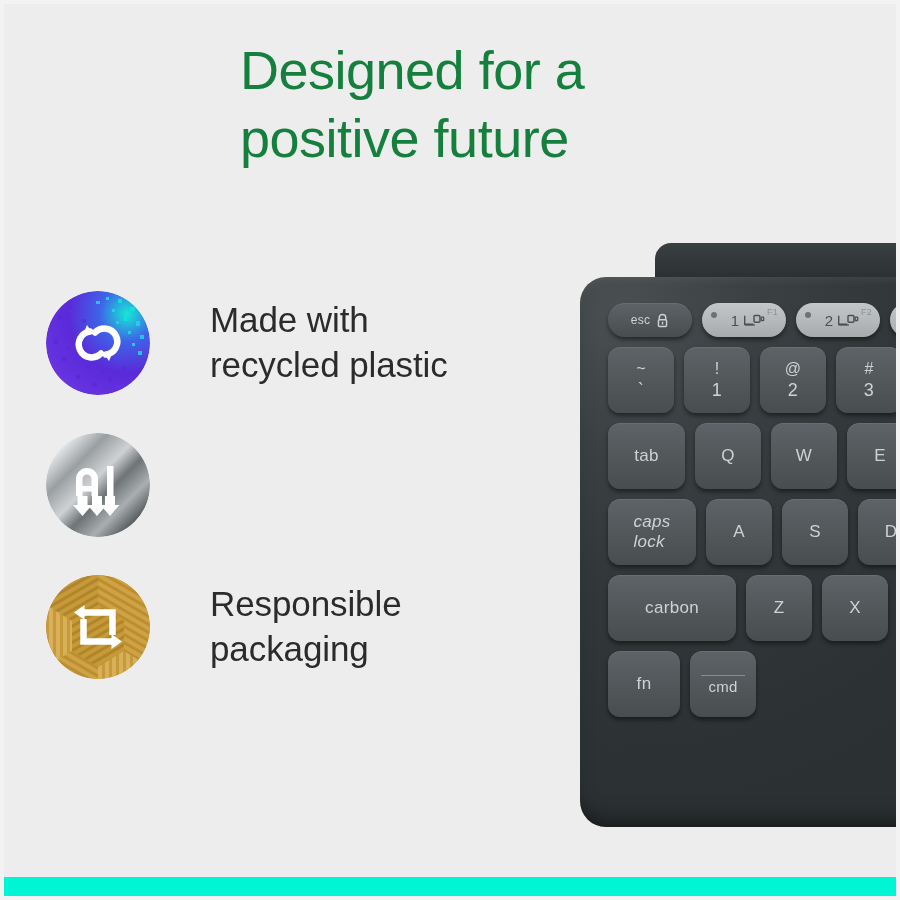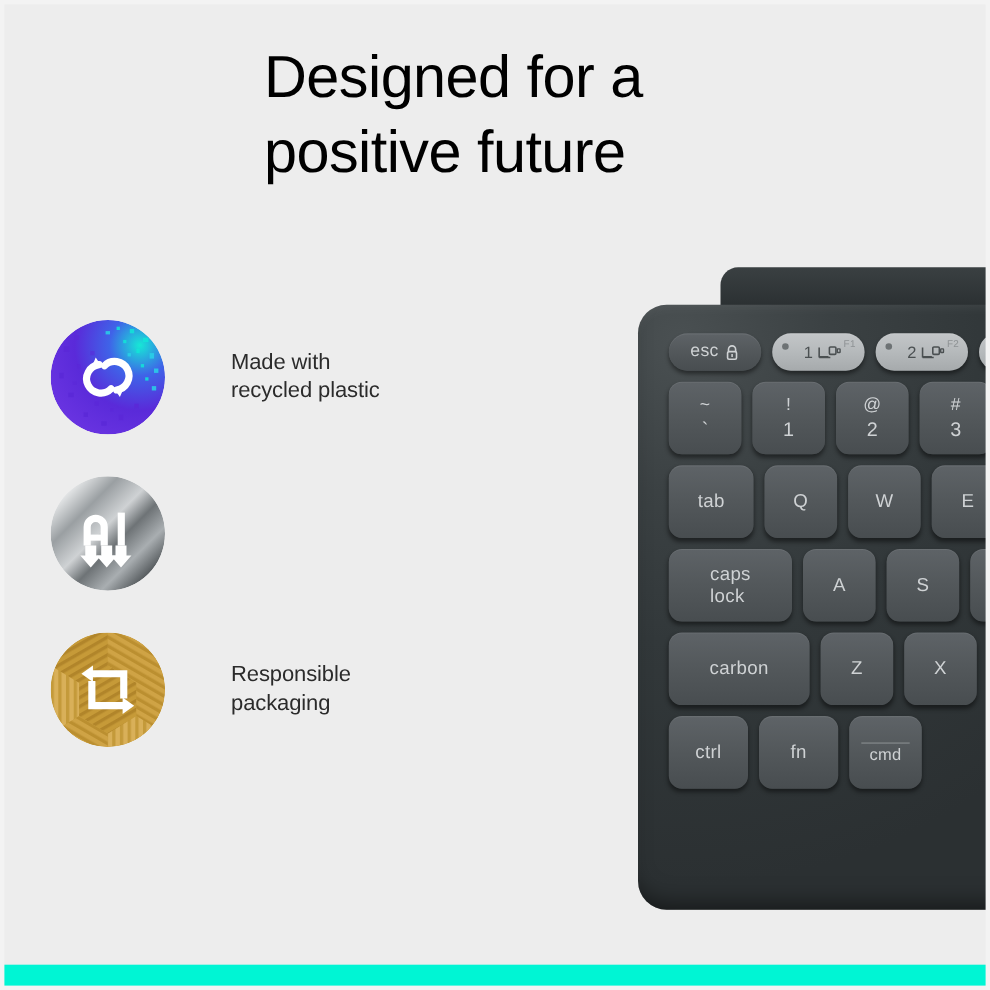--- a/index.html
+++ b/index.html
@@ -33,21 +33,21 @@
   
   .headline {
     position: absolute;
     left: 240px;
     top: 36px;
     width: 560px;
     font-size: 54px;
     line-height: 1.26;
     font-weight: 400;
     letter-spacing: -0.5px;
-    color: #000000;
+    color: #15803d;
     white-space: pre-line;
   }
 
   
   .features {
     position: absolute;
     left: 46px;
     top: 285px;
     width: 470px;
   }
@@ -68,21 +68,21 @@
     flex: 0 0 auto;
   }
   .badge svg {
     position: absolute;
     left: 0; top: 0;
     width: 104px;
     height: 104px;
   }
   .feature-label {
     margin-left: 60px;
-    font-size: 20px;
+    font-size: 35px;
     line-height: 1.28;
     color: #2b2b2b;
     white-space: pre-line;
     letter-spacing: -0.1px;
   }
 
   
   .speckle-dot { fill: #12e6d8; }
   .speckle-dot2 { fill: #2ad2e8; }
   .speckle-dot3 { fill: #5b28d8; }
@@ -139,28 +139,28 @@
     color: #cfd2d4;
     font-size: 17px;
     display: flex;
     align-items: center;
     justify-content: center;
     height: 66px;
     width: 66px;
     flex: 0 0 auto;
     letter-spacing: .3px;
   }
-  .key.wide-esc { width: 84px; height: 34px; border-radius: 17px; font-size: 16px; gap: 6px; }
+  .key.wide-esc { width: 84px; height: 34px; border-radius: 17px; font-size: 12px; gap: 6px; }
   .key.fkey {
     width: 84px; height: 34px; border-radius: 17px;
     background: linear-gradient(180deg, #c3c6c8 0%, #b4b8ba 55%, #a6aaac 100%);
     color: #4b5052;
   }
   .key.tab { width: 77px; }
-  .key.caps { width: 112px; flex-direction: column; line-height: 1.15; }
+  .key.caps { width: 88px; flex-direction: column; line-height: 1.15; font-style: italic; }
   .key.shift { width: 128px; }
   .key.ctrl { width: 72px; }
   .key.fn { width: 72px; }
   .key.dual { flex-direction: column; gap: 0; font-size: 15px; }
   .key.dual .dual-top,
   .key.dual .dual-bot {
     display: flex; align-items: center; gap: 5px;
     padding: 2px 0;
   }
   .key.dual .dual-sep {
@@ -426,21 +426,20 @@
           <div class="key">D</div>
         </div>
 
         <div class="kb-row">
           <div class="key shift">carbon</div>
           <div class="key">Z</div>
           <div class="key">X</div>
         </div>
 
         <div class="kb-row">
-          <div class="key ctrl">ctrl</div>
           <div class="key fn">fn</div>
           <div class="key dual">
             <span class="dual-top"></span>
             <span class="dual-sep"></span>
             <span class="dual-bot">
               <span>cmd</span>
             </span>
           </div>
         </div>
 

